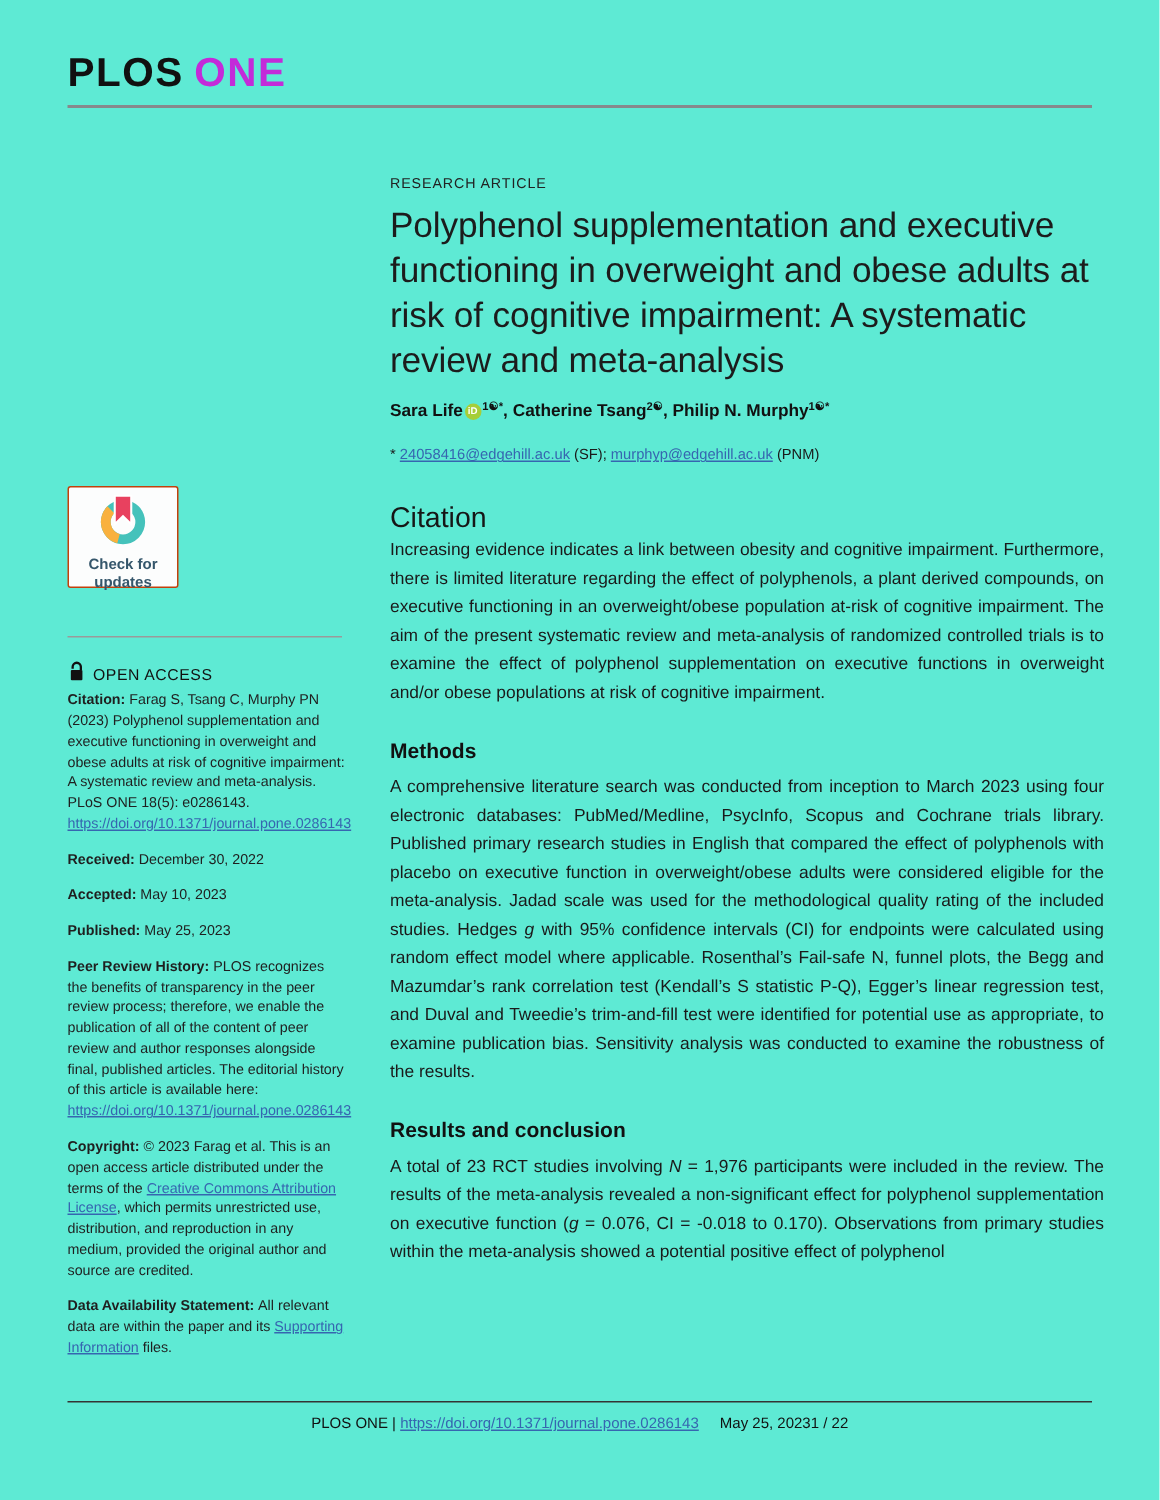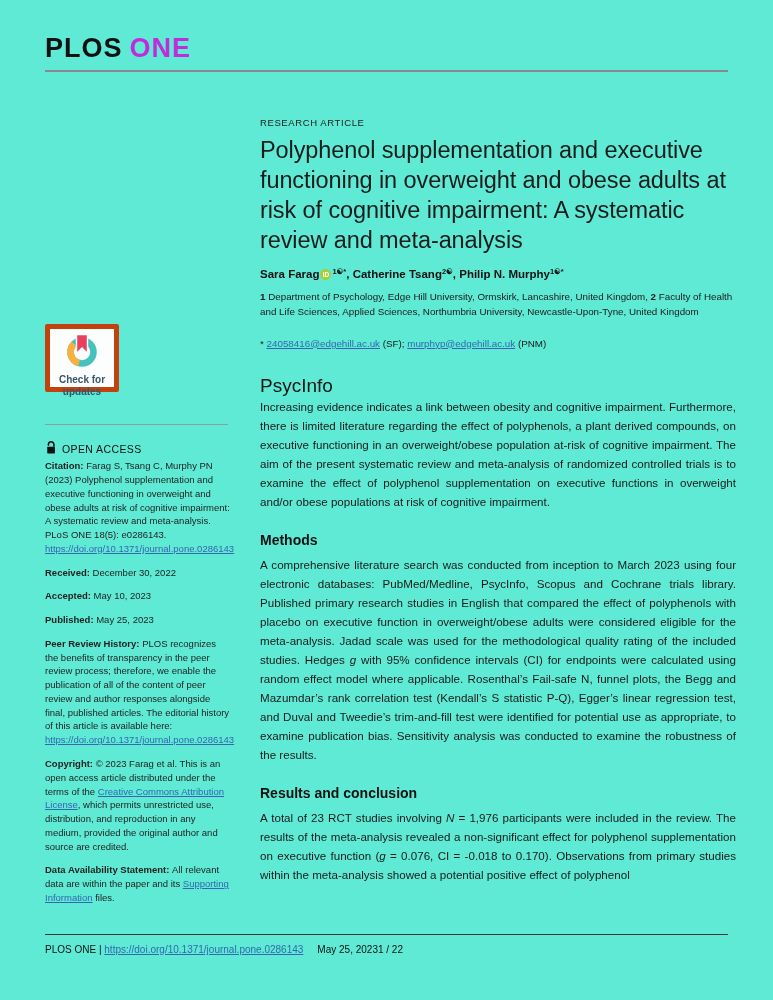--- a/index.html
+++ b/index.html
@@ -22,21 +22,21 @@
   }
   .logo .one { color: #c32bd9; margin-left: 7px; }
   .header-rule {
     position: absolute; left: 45px; top: 70px; width: 683px; height: 2px;
     background: #87898c;
   }
 
   
   .updates-badge {
     position: absolute; left: 45px; top: 324px; width: 74px; height: 68px;
-    background: #fcfdfd; border: 5px solid #c2410c; border-radius: 2px;
+    background: #fcfdfd; border: 1px solid #c2410c; border-radius: 2px;
     display: flex; flex-direction: column; align-items: center; justify-content: flex-start;
     padding-top: 4px; cursor: pointer;
   }
   .updates-badge .badge-text {
     font-size: 10px; font-weight: 700; color: #35566b; text-align: center;
     line-height: 1.15; width: 60px; margin-top: 1px;
   }
 
   
   .sidebar-divider {
@@ -80,21 +80,21 @@
     font-size: 11.6px; line-height: 1.64; text-align: justify; color: #1a1a1a;
   }
 
   
   .footer-rule {
     position: absolute; left: 45px; top: 934px; width: 683px; height: 1px;
     background: #333;
   }
   .footer {
     position: absolute; left: 45px; top: 944px; width: 683px;
-    display: flex; justify-content: flex-start;
+    display: flex; justify-content: center;
     font-size: 10px; color: #111;
   }
   .footer .date { margin-left: 14px; }
 </style>
 </head>
 <body>
 
 <div class="page">
 
   <div class="logo">
@@ -141,33 +141,30 @@
 
     <p><b>Data Availability Statement: </b><span>All relevant data are within the paper and its </span><a class="lnk">Supporting Information</a><span> files.</span></p>
   </div>
 
   <div class="main">
     <div class="kicker">RESEARCH ARTICLE</div>
 
     <h1 class="title">Polyphenol supplementation and executive functioning in overweight and obese adults at risk of cognitive impairment: A systematic review and meta-analysis</h1>
 
     <div class="authors">
-      <span>Sara Farag</span><span class="orcid">iD</span><span class="sup">1☯*</span><span>, </span><span>Catherine Tsang</span><span class="sup">2☯</span><span>, </span><span>Philip N. Murphy</span><span class="sup">1☯*</span>
+      <span>Sara Life</span><span class="orcid">iD</span><span class="sup">1☯*</span><span>, </span><span>Catherine Tsang</span><span class="sup">2☯</span><span>, </span><span>Philip N. Murphy</span><span class="sup">1☯*</span>
     </div>
 
-    <div class="affiliations">
-      <b>1</b><span> Department of Psychology, Edge Hill University, Ormskirk, Lancashire, United Kingdom, </span><b>2</b><span> Faculty of Health and Life Sciences, Applied Sciences, Northumbria University, Newcastle-Upon-Tyne, United Kingdom</span>
-    </div>
 
 
     <div class="correspondence">
       <span>* </span><a class="lnk">24058416@edgehill.ac.uk</a><span> (SF); </span><a class="lnk">murphyp@edgehill.ac.uk</a><span> (PNM)</span>
     </div>
 
-    <h2 class="abstract-title">PsycInfo</h2>
+    <h2 class="abstract-title">Citation</h2>
 
     <p class="body-para">Increasing evidence indicates a link between obesity and cognitive impairment. Furthermore, there is limited literature regarding the effect of polyphenols, a plant derived compounds, on executive functioning in an overweight/obese population at-risk of cognitive impairment. The aim of the present systematic review and meta-analysis of randomized controlled trials is to examine the effect of polyphenol supplementation on executive functions in overweight and/or obese populations at risk of cognitive impairment.</p>
 
     <h3 class="sec-heading">Methods</h3>
     <p class="body-para"><span>A comprehensive literature search was conducted from inception to March 2023 using four electronic databases: PubMed/Medline, PsycInfo, Scopus and Cochrane trials library. Published primary research studies in English that compared the effect of polyphenols with placebo on executive function in overweight/obese adults were considered eligible for the meta-analysis. Jadad scale was used for the methodological quality rating of the included studies. Hedges </span><i>g</i><span> with 95% confidence intervals (CI) for endpoints were calculated using random effect model where applicable. Rosenthal’s Fail-safe N, funnel plots, the Begg and Mazumdar’s rank correlation test (Kendall’s S statistic P-Q), Egger’s linear regression test, and Duval and Tweedie’s trim-and-fill test were identified for potential use as appropriate, to examine publication bias. Sensitivity analysis was conducted to examine the robustness of the results.</span></p>
 
     <h3 class="sec-heading">Results and conclusion</h3>
     <p class="body-para"><span>A total of 23 RCT studies involving </span><i>N</i><span> = 1,976 participants were included in the review. The results of the meta-analysis revealed a non-significant effect for polyphenol supplementation on executive function (</span><i>g</i><span> = 0.076, CI = -0.018 to 0.170). Observations from primary studies within the meta-analysis showed a potential positive effect of polyphenol</span></p>
   </div>
 

